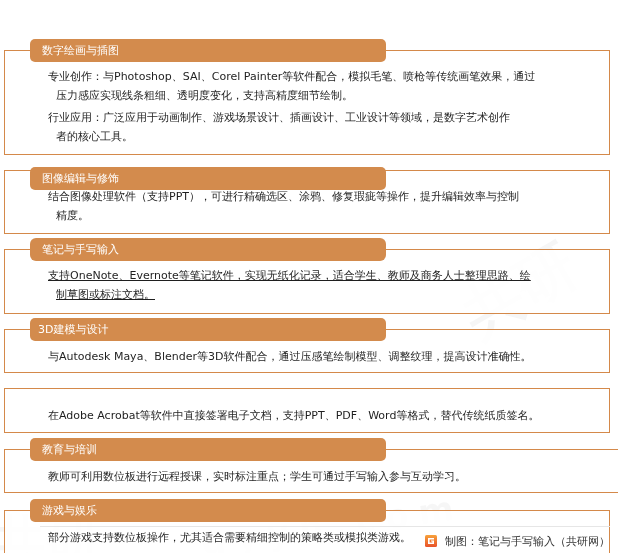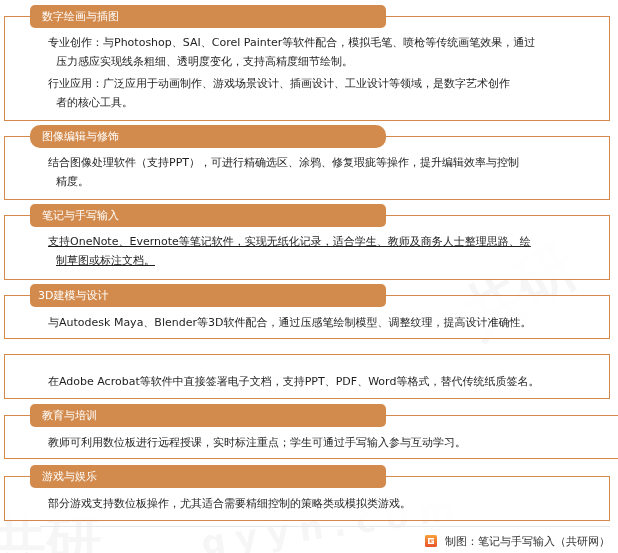--- a/index.html
+++ b/index.html
@@ -26,20 +26,21 @@
       position: absolute;
       font-family: "DejaVu Sans", sans-serif;
       font-weight: bold;
       color: rgba(0,0,0,0.035);
       white-space: nowrap;
     }
     .section {
       position: absolute;
       left: 4px;
       width: 606px;
+      margin-top: 34px;
     }
     .section-box {
       position: absolute;
       left: 0;
       right: 0;
       border: 1px solid #D4894A;
       background: rgba(255,255,255,0.85);
       box-sizing: border-box;
     }
     .section-header {
@@ -117,32 +118,32 @@
     </p>
     <p>
       <span>行业应用：广泛应用于动画制作、游戏场景设计、插画设计、工业设计等领域，是数字艺术创作</span>
       <span class="cont">者的核心工具。</span>
     </p>
   </div>
 </div>
 
 <div class="section" style="top:125px; height:75px;">
   <div class="section-box" style="top:11px; height:64px;"></div>
-  <div class="section-header" style="top:0;border-radius:10px;">图像编辑与修饰</div>
+  <div class="section-header" style="top:8px;">图像编辑与修饰</div>
   <div class="section-body" style="top:28px;">
     <p>
       <span>结合图像处理软件（支持PPT），可进行精确选区、涂鸦、修复瑕疵等操作，提升编辑效率与控制</span>
       <span class="cont">精度。</span>
     </p>
   </div>
 </div>
 
 <div class="section" style="top:204px; height:76px;">
   <div class="section-box" style="top:11px; height:65px;"></div>
-  <div class="section-header" style="top:0;">笔记与手写输入</div>
+  <div class="section-header" style="top:0;border-radius:6px;">笔记与手写输入</div>
   <div class="section-body" style="top:28px;text-decoration:underline;">
     <p>
       <span>支持OneNote、Evernote等笔记软件，实现无纸化记录，适合学生、教师及商务人士整理思路、绘</span>
       <span class="cont">制草图或标注文档。</span>
     </p>
   </div>
 </div>
 
 <div class="section" style="top:284px; height:55px;">
   <div class="section-box" style="top:11px; height:44px;"></div>

